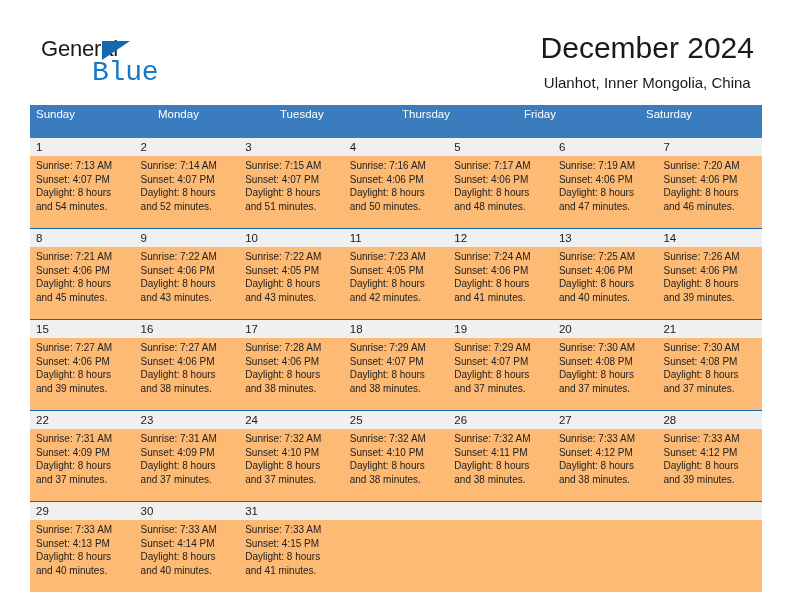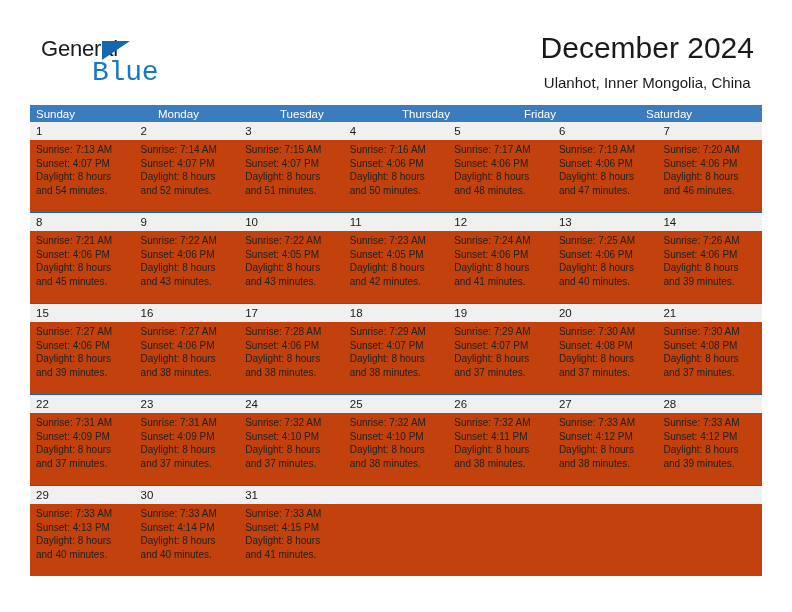--- a/index.html
+++ b/index.html
@@ -87,21 +87,21 @@
   
   .calendar {
     position: absolute;
     left: 30px;
     top: 105px;
     width: 732px;
   }
   .dow-row {
     display: flex;
     background: #3b7cbe;
-    height: 17px;
+    height: 33px;
   }
   .dow-cell {
     flex: 1 1 0;
     color: #ffffff;
     font-size: 11.5px;
     line-height: 19px;
     padding-left: 6px;
     box-sizing: border-box;
     white-space: nowrap;
     overflow: hidden;
@@ -122,21 +122,21 @@
     font-size: 11.5px;
     line-height: 18px;
     padding-left: 6px;
     box-sizing: border-box;
     color: #1a1a1a;
     white-space: nowrap;
   }
   .info-row {
     display: flex;
     height: 72px;
-    background: #c2410c;
+    background: #fdba74;
   }
   .info-cell {
     flex: 1 1 0;
     padding: 3px 6px 0 6px;
     box-sizing: border-box;
     font-size: 10px;
     line-height: 13.6px;
     color: #222222;
   }
   .info-cell div {

